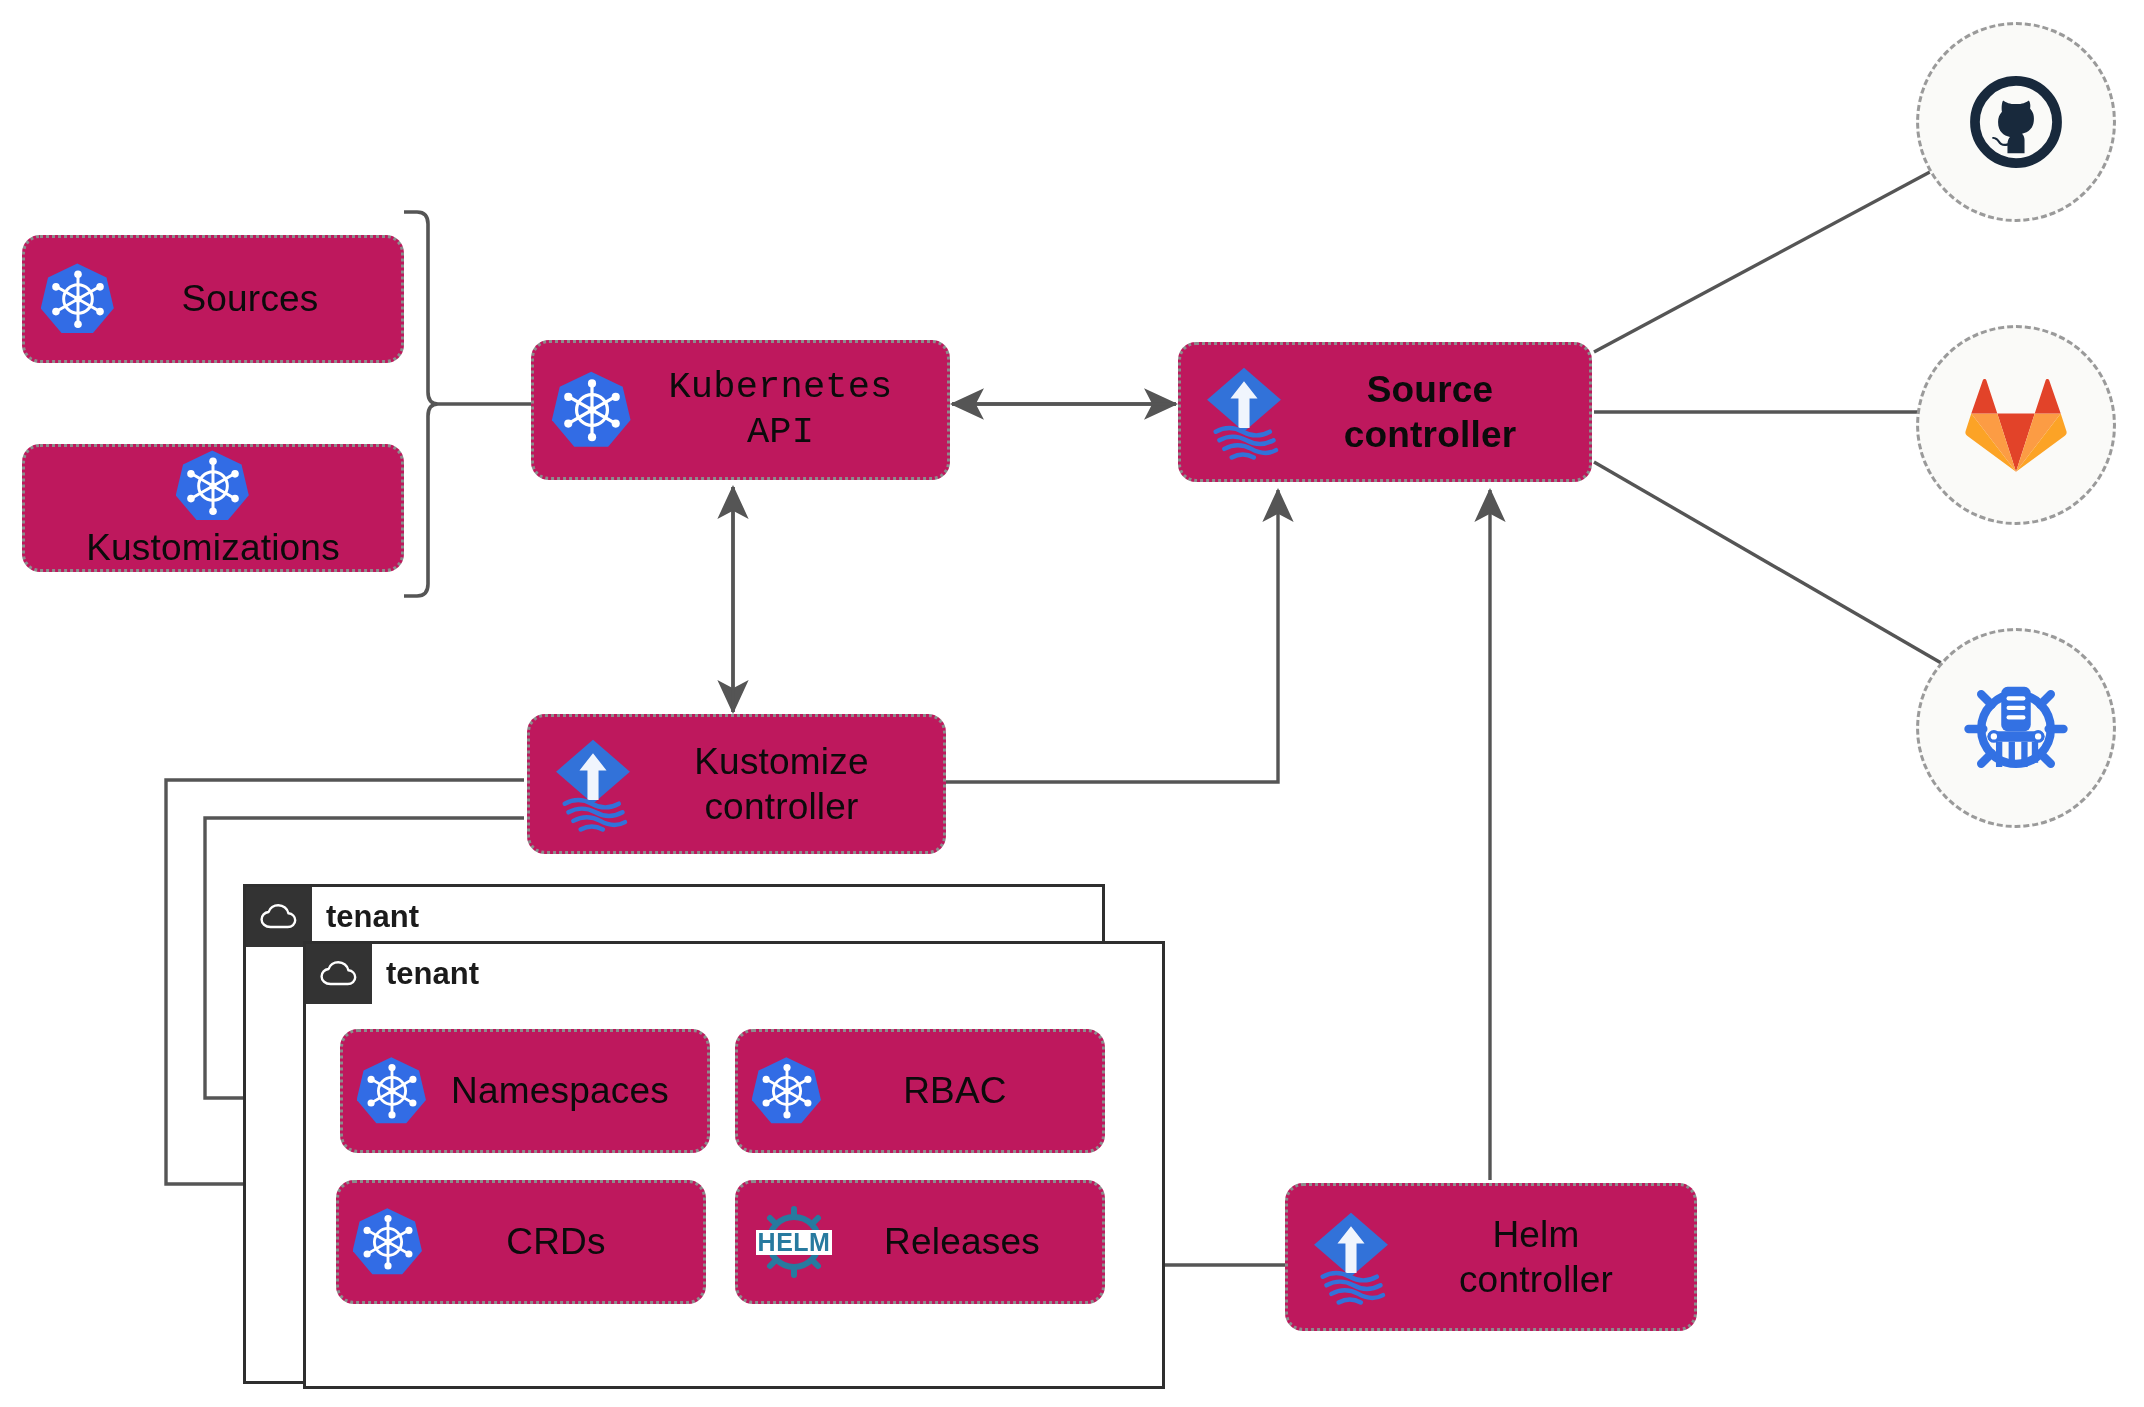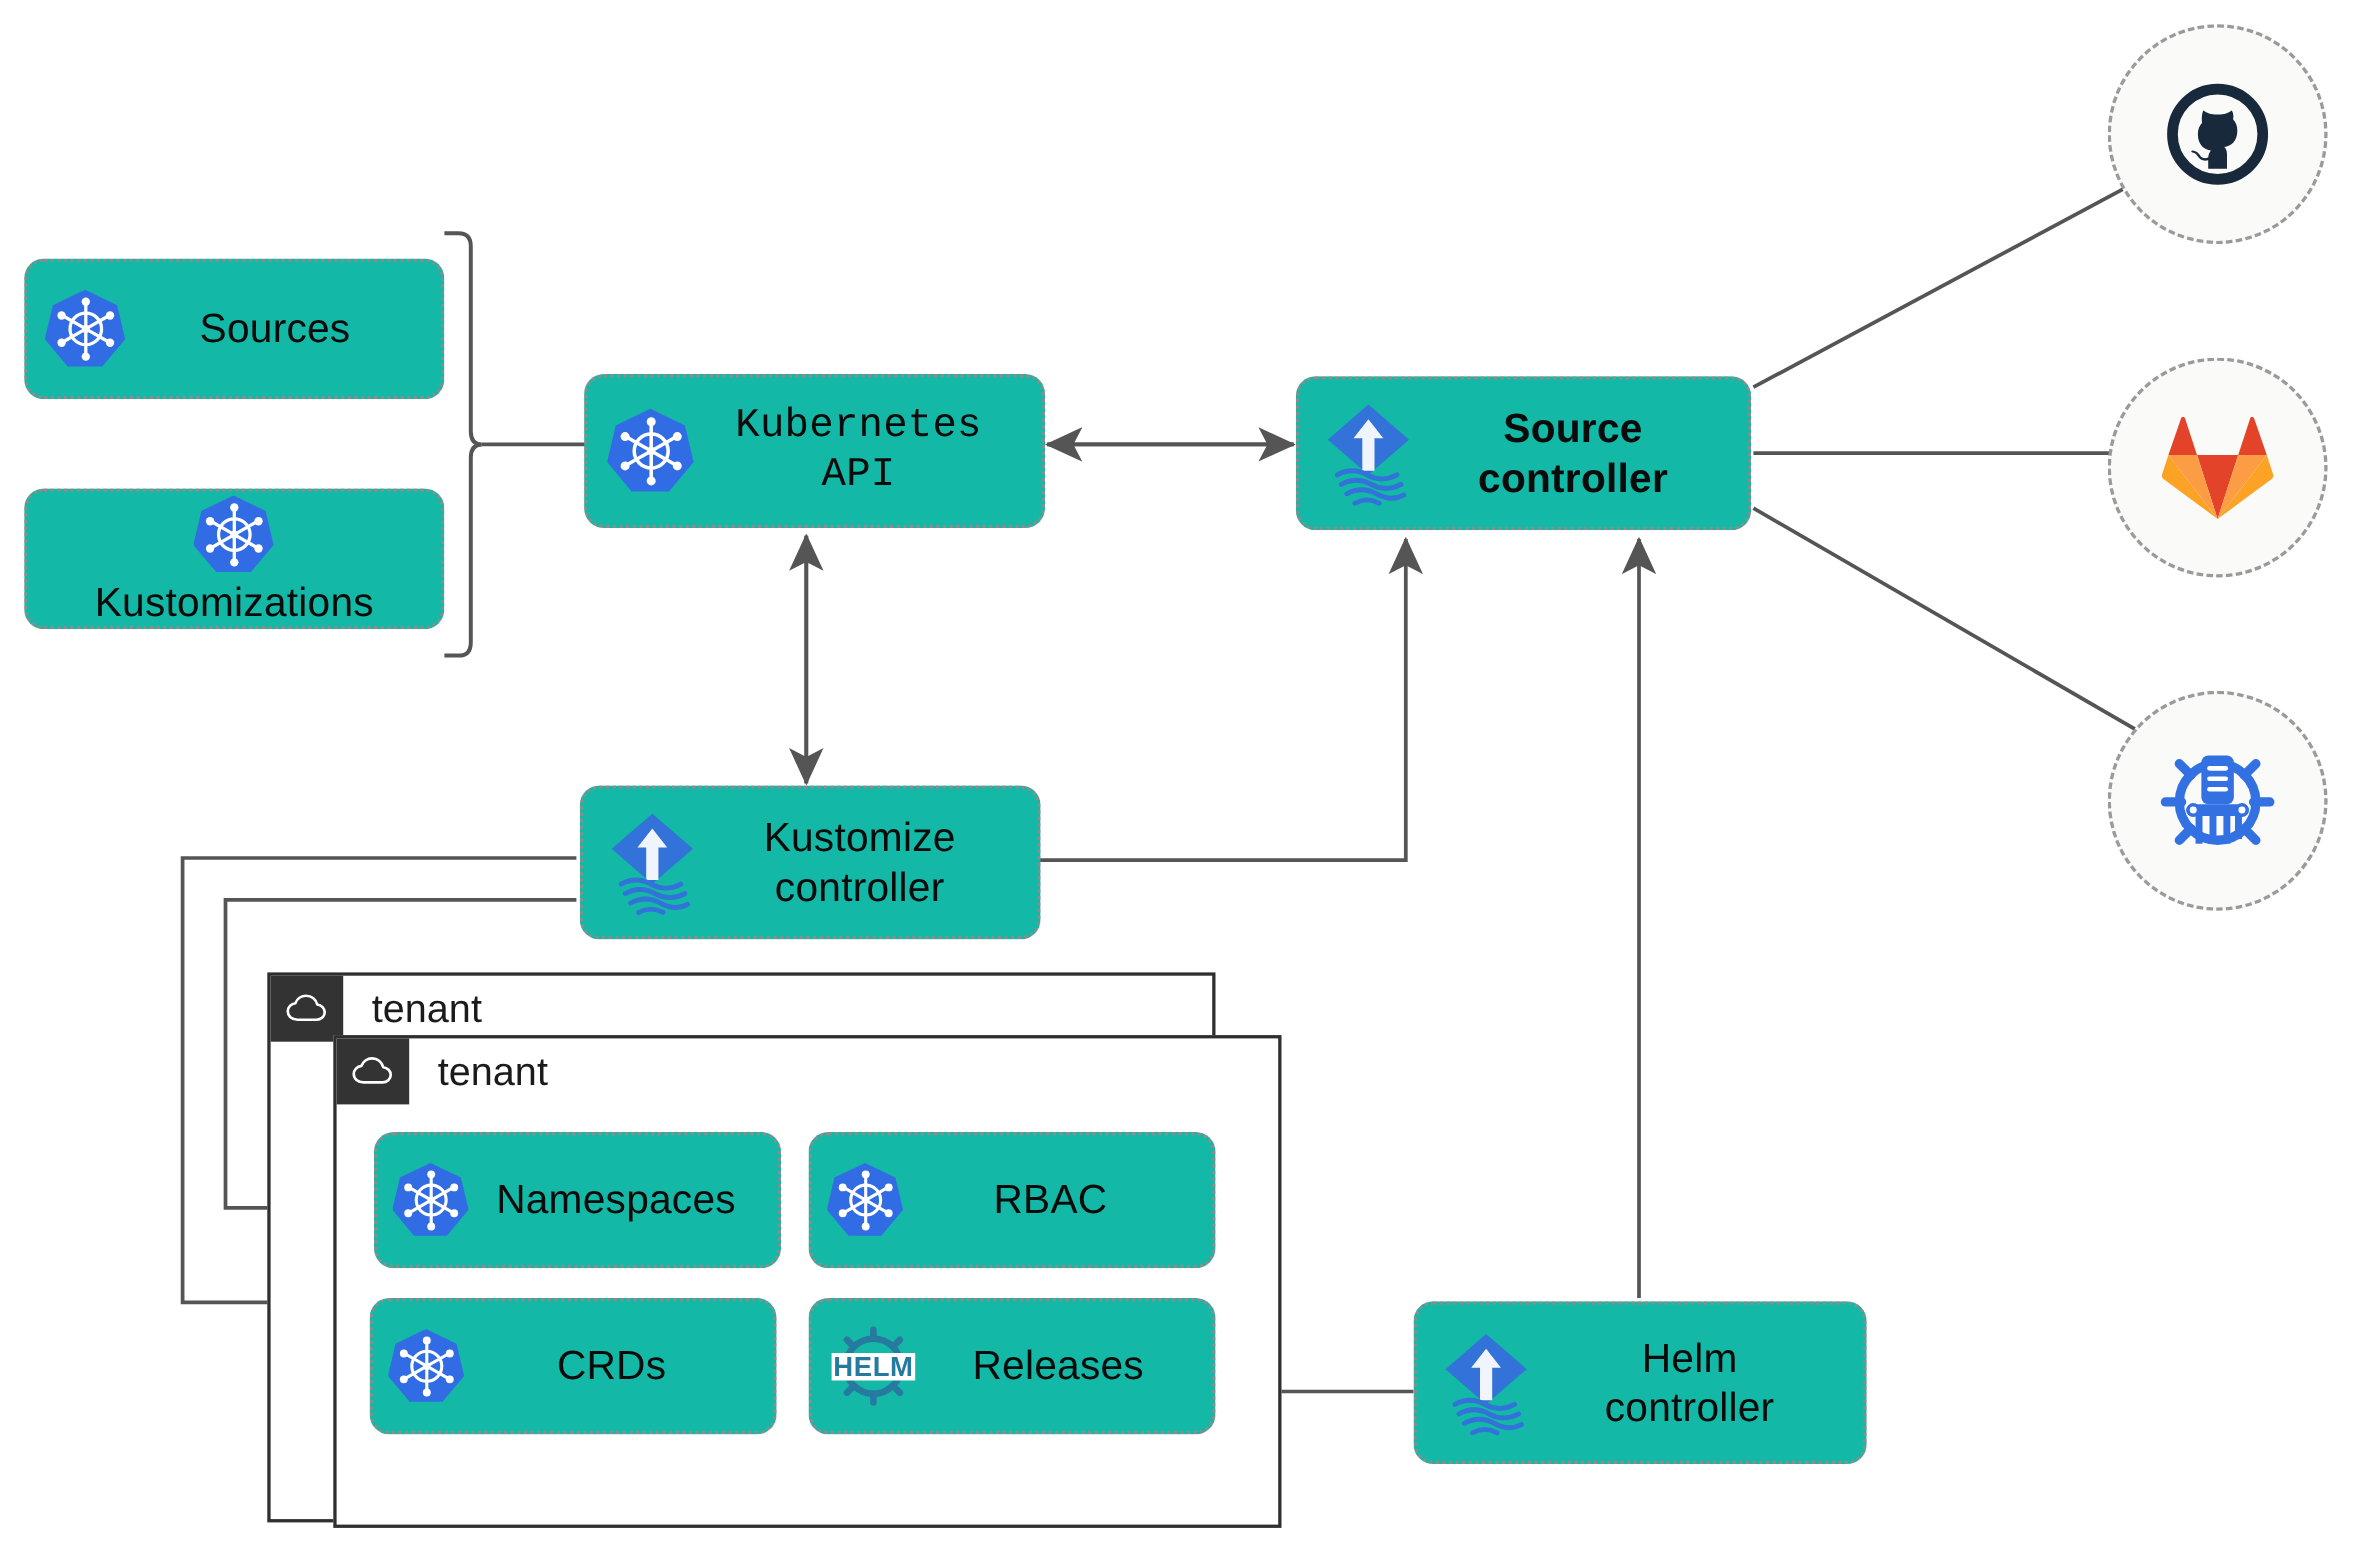--- a/index.html
+++ b/index.html
@@ -1,33 +1,33 @@
 <!DOCTYPE html>
 <html><head>
 <meta charset="utf-8">
 <style>
   html,body{margin:0;padding:0;background:#ffffff;}
   body{font-family:"Liberation Sans","DejaVu Sans",sans-serif;}
   #stage{position:relative;width:2144px;height:1407px;background:#ffffff;overflow:hidden;}
   #wires{position:absolute;left:0;top:0;width:2144px;height:1407px;pointer-events:none;}
 
   .node{position:absolute;box-sizing:border-box;display:flex;align-items:center;
-        background:#14b8a6;border:3px dotted #8c8c8c;border-radius:18px;}
+        background:#be185d;border:3px dotted #8c8c8c;border-radius:18px;}
   .node .ico{flex:0 0 auto;display:flex;align-items:center;justify-content:center;}
   .node .lbl{flex:1 1 auto;text-align:center;color:#0b0b0b;line-height:1.22;
              font-size:37px;letter-spacing:.2px;white-space:pre-line;}
 
   .circ{position:absolute;box-sizing:border-box;border:3px dashed #9a9a9a;border-radius:50%;
         background:#fafaf8;display:flex;align-items:center;justify-content:center;}
 
   .tenant{position:absolute;box-sizing:border-box;border:3px solid #2f2f2f;background:#ffffff;}
   .tenant .bar{position:absolute;left:0;top:0;width:66px;height:60px;background:#333333;
                display:flex;align-items:center;justify-content:center;}
-  .tenant .tname{position:absolute;top:0;height:60px;left:92px;display:flex;align-items:center;
-                 font-size:36px;color:#1b1b1b;}
+  .tenant .tname{position:absolute;top:0;height:60px;left:80px;display:flex;align-items:center;
+                 font-size:31px;color:#1b1b1b;font-weight:bold;}
 </style>
 </head>
 <body>
 
 <div id="stage">
 
   <svg id="wires" viewBox="0 0 2144 1407">
     <defs>
       <marker id="ah" markerWidth="12" markerHeight="12" refX="9.4" refY="5" orient="auto">
         <path d="M0,0.4 L10,5 L0,9.6 L2.4,5 Z" fill="#555555"></path>

